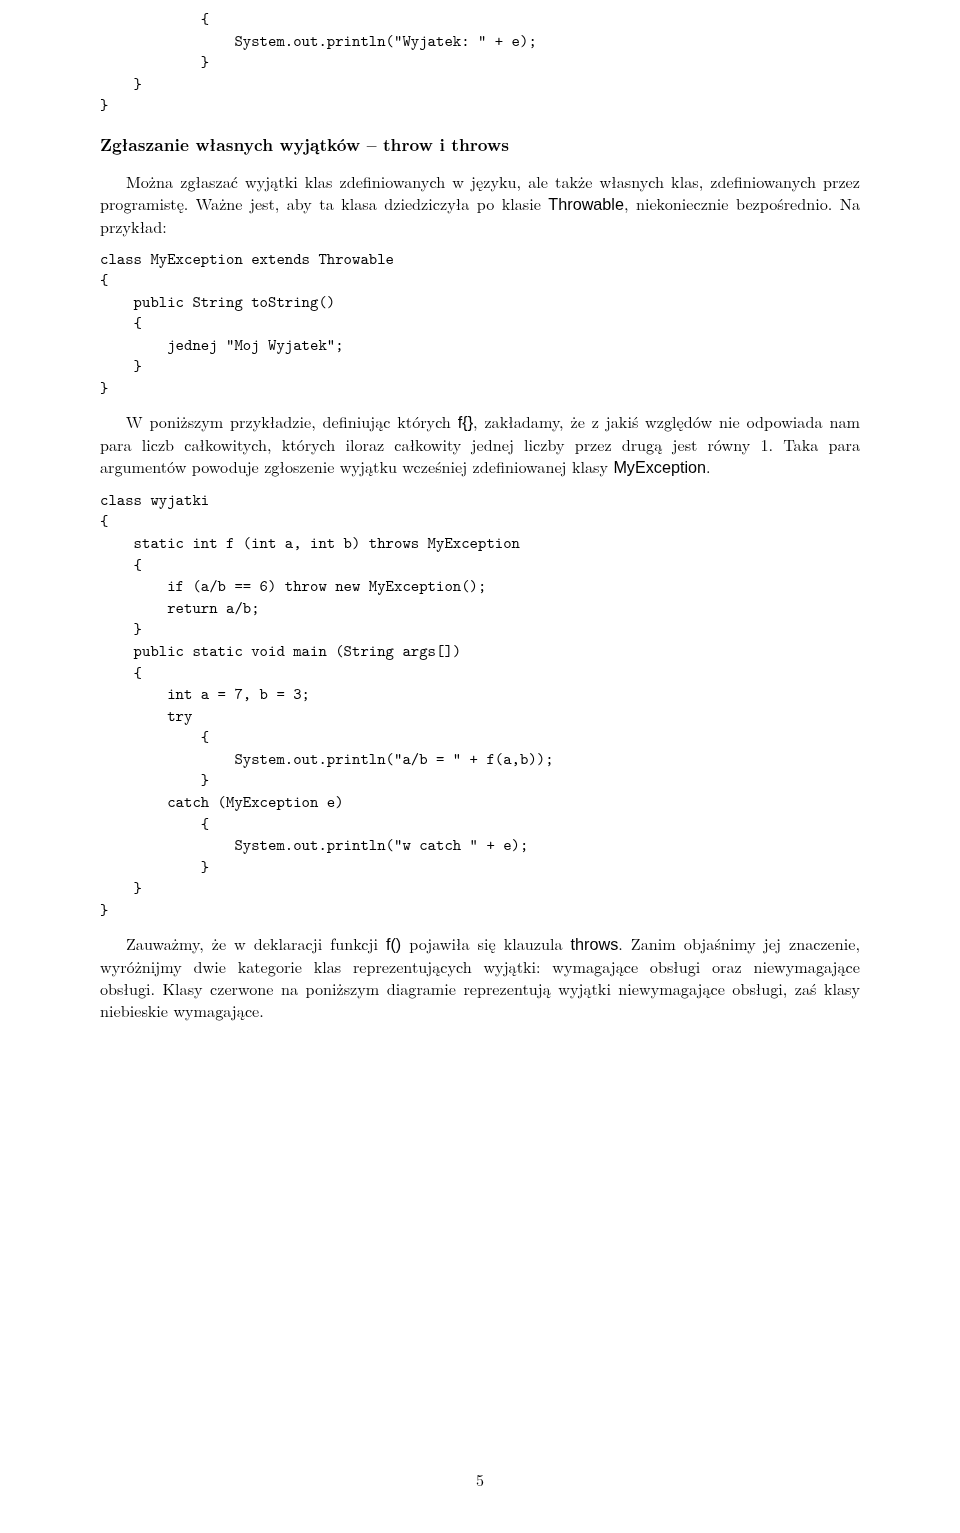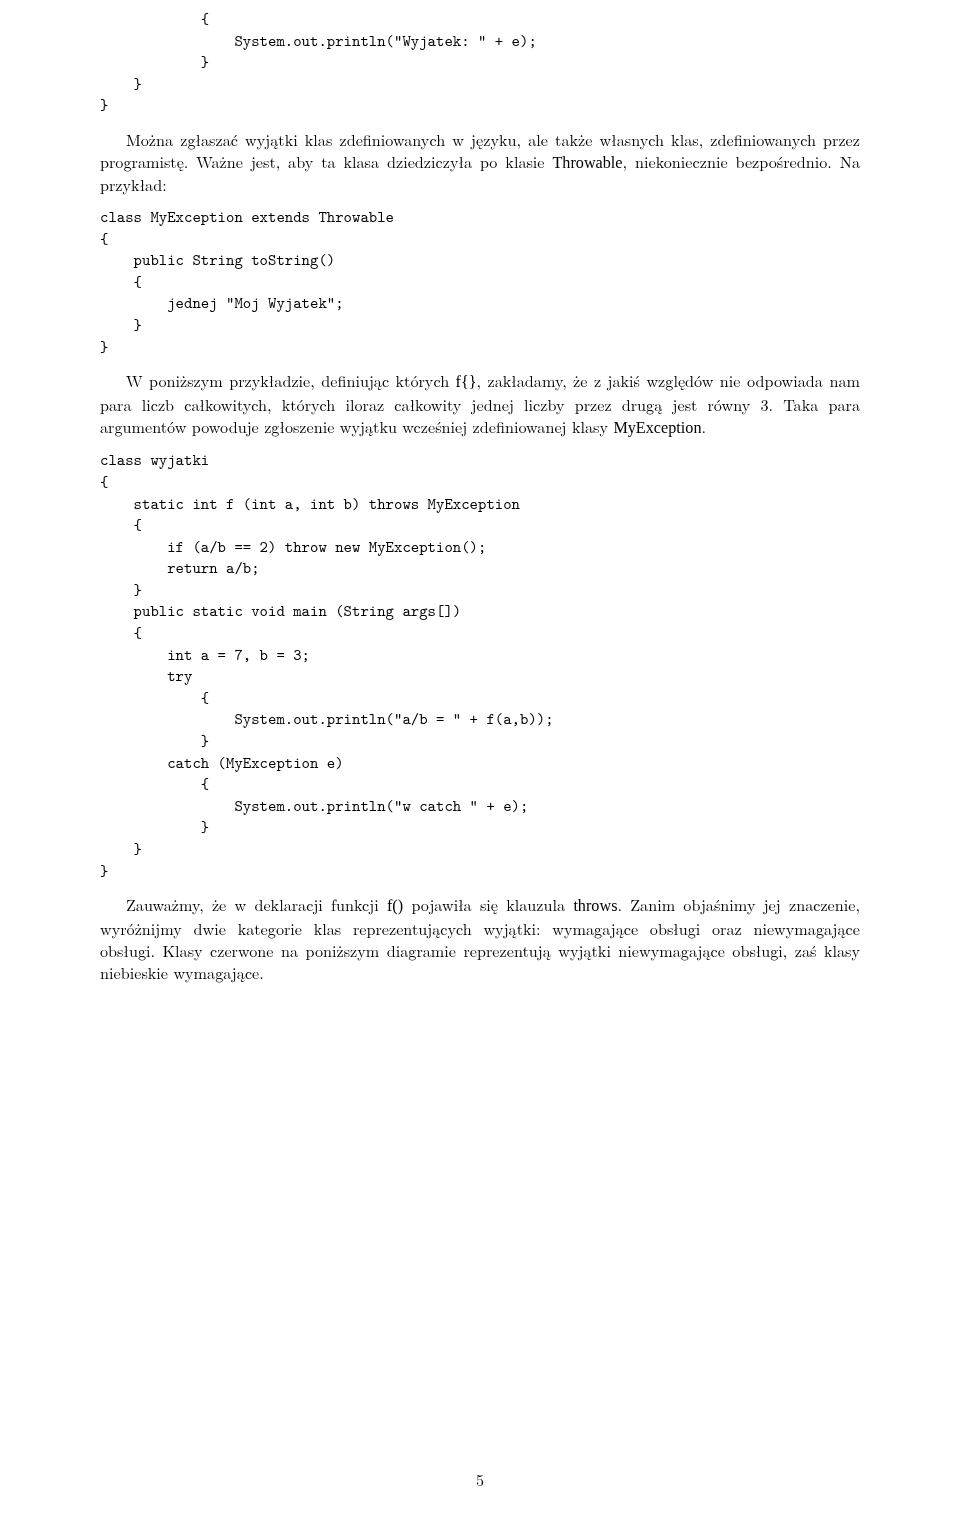--- a/index.html
+++ b/index.html
@@ -20,21 +20,21 @@
     position: relative;
   }
   pre.code {
     font-family: "Latin Modern Mono", "CMU Typewriter Text", "Courier New", Courier, monospace;
     white-space: pre;
     font-size: 16px;
     line-height: 1.35;
     margin: 0.5em 0 0.8em 0;
   }
   .mono {
-    font-family: Liberation Serif, serif;
+    font-family: Liberation Sans, sans-serif;
   }
   h3.sec {
     font-weight: bold;
     font-size: 17px;
     margin: 1.0em 0 0.9em 0;
   }
   p.body {
     margin: 0 0 0.6em 0;
     text-align: justify;
   }
@@ -53,42 +53,43 @@
 <body>
 
 <div class="page">
 
   <pre class="code">            {
                 System.out.println("Wyjatek: " + e);
             }
     }
 }</pre>
 
+  <h3 class="sec">Zgłaszanie własnych wyjątków – throw i throws</h3>
 
   <p class="body indent">
     <span>Można zgłaszać wyjątki klas zdefiniowanych w języku, ale także własnych klas, zdefiniowanych przez programistę. Ważne jest, aby ta klasa dziedziczyła po klasie </span><span class="mono">Throwable</span><span>, niekoniecznie bezpośrednio. Na przykład:</span>
   </p>
 
   <pre class="code">class MyException extends Throwable
 {
     public String toString()
     {
         jednej "Moj Wyjatek";
     }
 }</pre>
 
   <p class="body indent">
-    <span>W poniższym przykładzie, definiując których </span><span class="mono">f{}</span><span>, zakładamy, że z jakiś względów nie odpowiada nam para liczb całkowitych, których iloraz całkowity jednej liczby przez drugą jest równy 3. Taka para argumentów powoduje zgłoszenie wyjątku wcześniej zdefiniowanej klasy </span><span class="mono">MyException</span><span>.</span>
+    <span>W poniższym przykładzie, definiując których </span><span class="mono">f{}</span><span>, zakładamy, że z jakiś względów nie odpowiada nam para liczb całkowitych, których iloraz całkowity jednej liczby przez drugą jest równy 1. Taka para argumentów powoduje zgłoszenie wyjątku wcześniej zdefiniowanej klasy </span><span class="mono">MyException</span><span>.</span>
   </p>
 
   <pre class="code">class wyjatki
 {
     static int f (int a, int b) throws MyException
     {
-        if (a/b == 2) throw new MyException();
+        if (a/b == 6) throw new MyException();
         return a/b;
     }
     public static void main (String args[])
     {
         int a = 7, b = 3;
         try
             {
                 System.out.println("a/b = " + f(a,b));
             }
         catch (MyException e)

